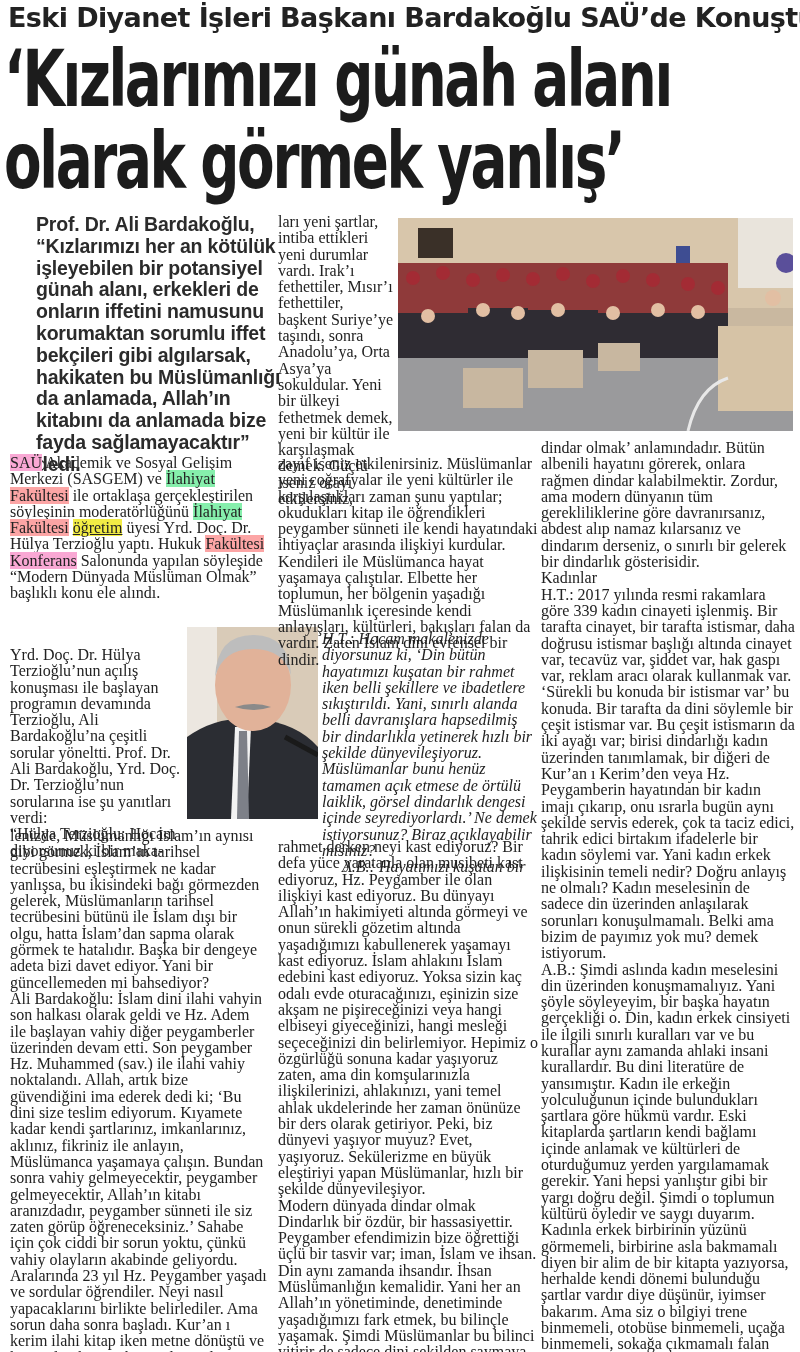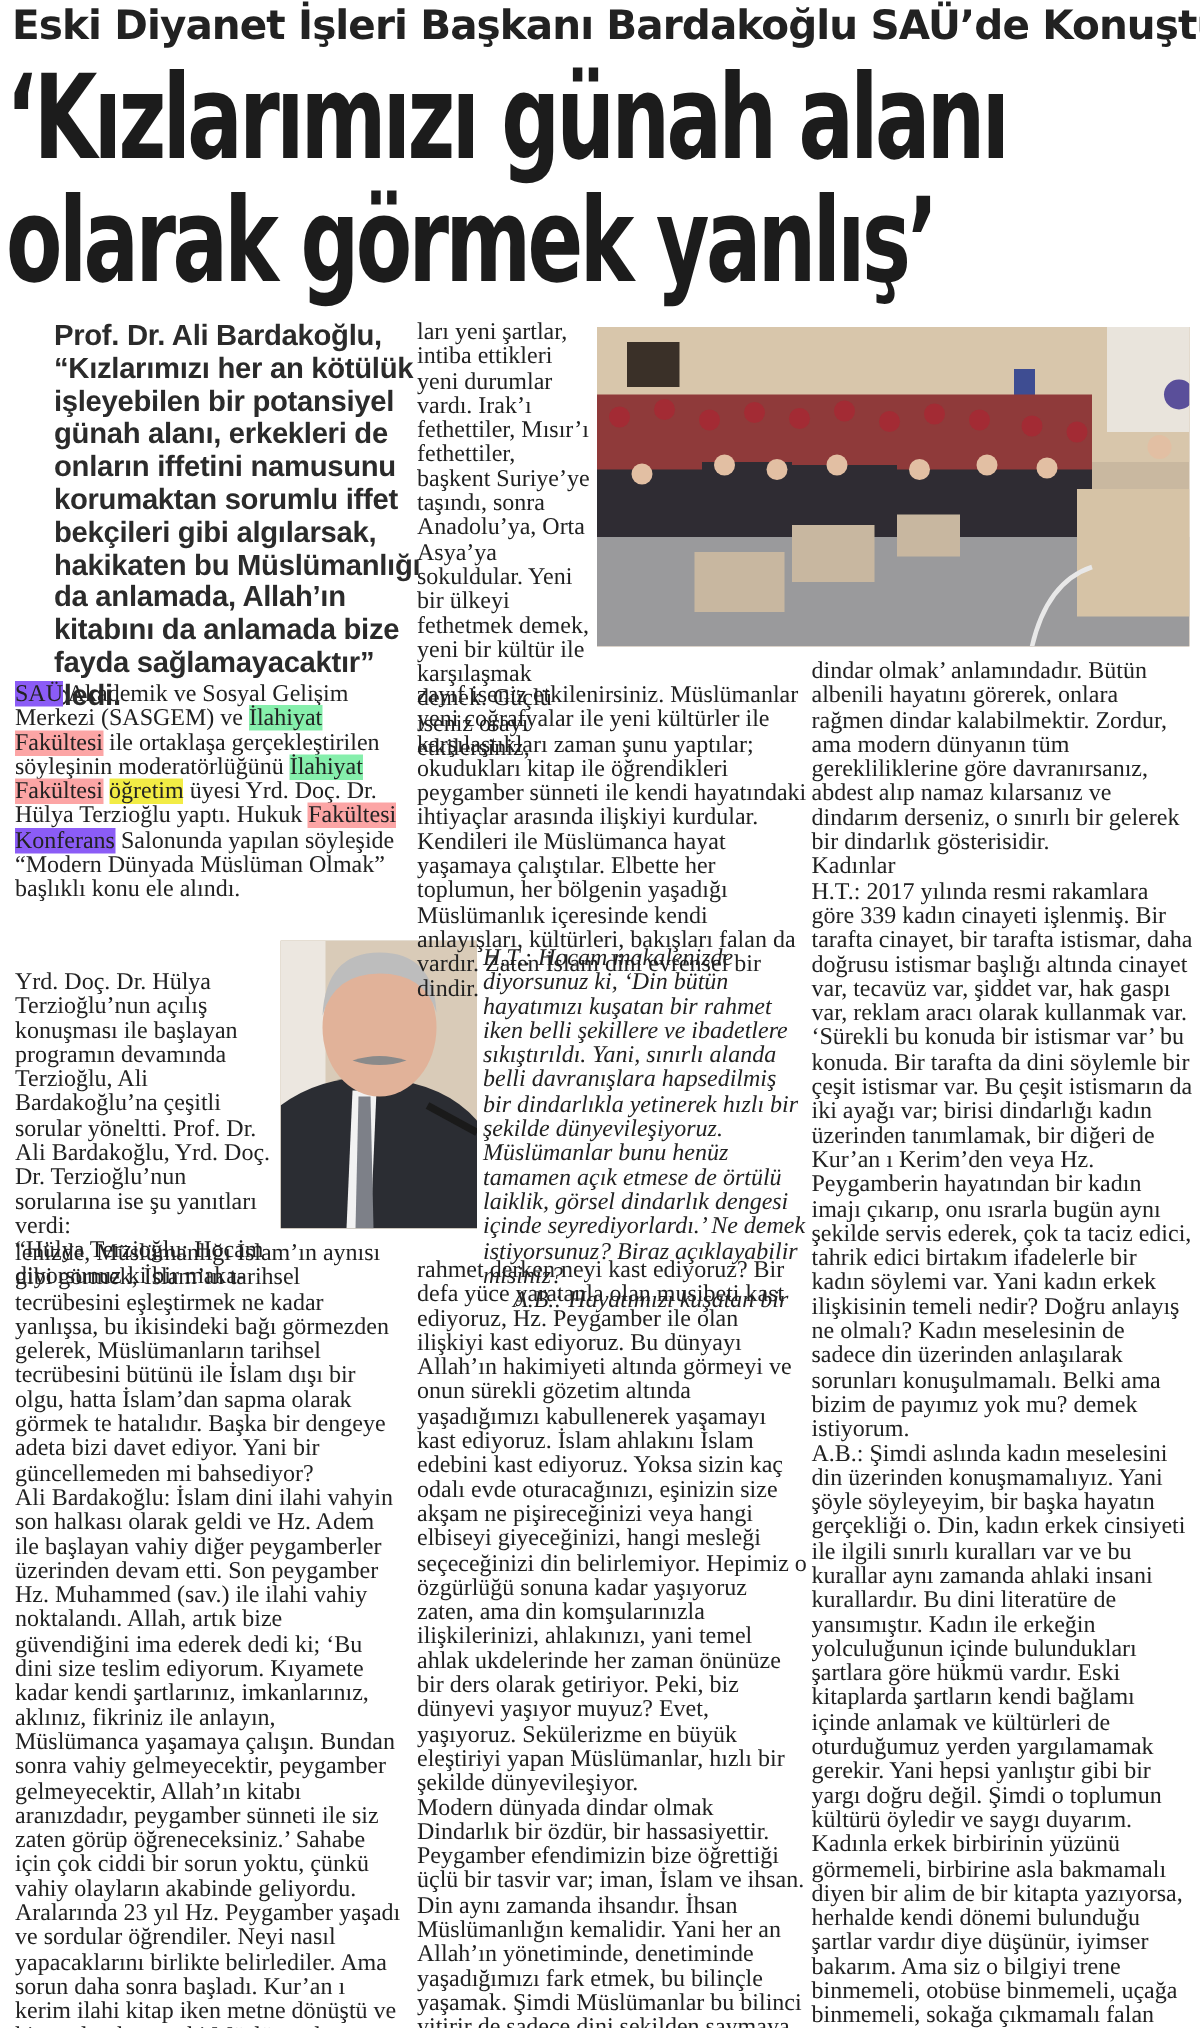--- a/index.html
+++ b/index.html
@@ -5,24 +5,24 @@
   html,body{margin:0;padding:0;background:#fff;}
   body{width:800px;height:1352px;position:relative;overflow:hidden;color:#1a1a1a;}
   .kicker{position:absolute;left:8px;top:2px;width:790px;font-family:"DejaVu Sans",sans-serif;font-weight:bold;font-size:27px;letter-spacing:-0.6px;color:#222;white-space:nowrap;}
   .headline{position:absolute;left:4px;top:38px;width:796px;font-family:"DejaVu Sans Condensed","DejaVu Sans",sans-serif;font-weight:bold;font-size:78px;line-height:82px;letter-spacing:-3px;color:#1c1c1c;transform:scaleX(0.78);transform-origin:left top;white-space:nowrap;}
   .headline div{white-space:nowrap;width:1020px;}
   .lead{position:absolute;left:10px;top:214px;width:258px;font-family:"Liberation Sans",sans-serif;font-weight:bold;font-size:19.5px;line-height:21.8px;color:#2b2b2b;letter-spacing:-0.2px;margin-left:26px;}
   .txt{font-family:"Liberation Serif",serif;font-size:16px;line-height:16.3px;color:#222;}
   .block{position:absolute;}
   .block p{margin:0;}
   .hl-green{background:#5de35a;}
-  .hl-cyan{background:#8b5cf6;}
+  .hl-cyan{background:#f9a8d4;}
   .hl-orange{background:#86efac;}
   .hl-pink{background:#fca5a5;}
-  .hl-yellow{background:#f2ec45;}
+  .hl-yellow{background:#f2ec45;text-decoration:underline;}
   .photo-crowd{position:absolute;left:398px;top:218px;width:395px;height:213px;overflow:hidden;background:#c9b8a0;}
   .photo-portrait{position:absolute;left:187px;top:627px;width:131px;height:192px;overflow:hidden;background:#cdbfae;}
 </style>
 </head>
 <body>
 
 <div class="kicker">Eski Diyanet İşleri Başkanı Bardakoğlu SAÜ’de Konuştu</div>
 
 <div class="headline">
   <div>‘Kızlarımızı günah alanı</div>

